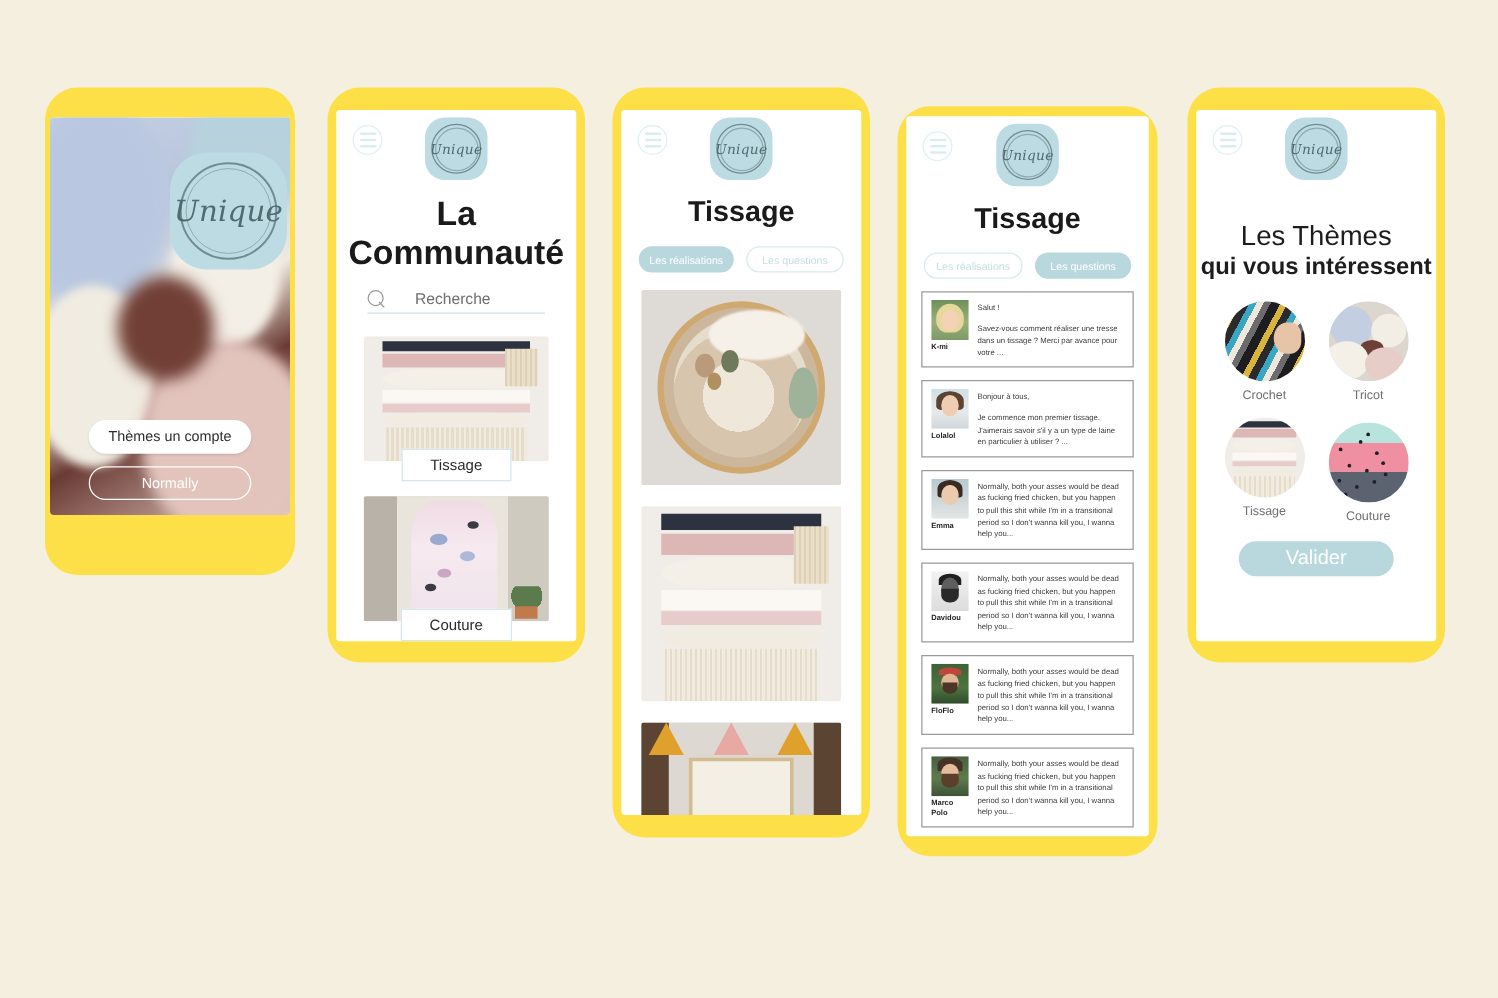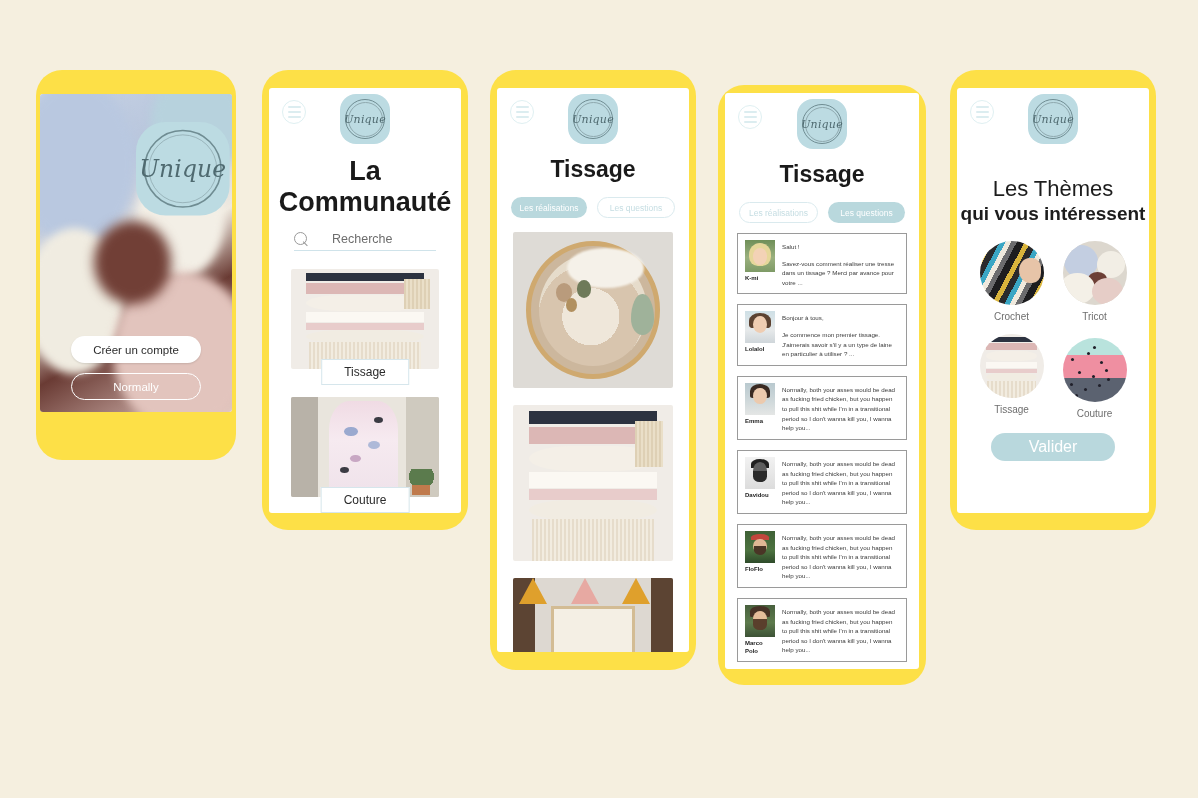--- a/index.html
+++ b/index.html
@@ -278,21 +278,21 @@
       </div>
       <div class="splash-logo">
         <div class="logo big">
           <div class="ring">
               <div class="ring2">
             <span class="wm">Unique</span>
           </div>
             </div>
         </div>
       </div>
-      <div class="btn-pill btn-filled">Créer un compte</div>
+      <div class="btn-pill btn-filled">Thèmes un compte</div>
       <div class="btn-pill btn-outline">Normally</div>
     </div>
   </div>
 
   <div class="phone" id="p2">
     <div class="screen">
       <div class="hdr">
         <div class="burger">
             <i></i>
             <i></i>

